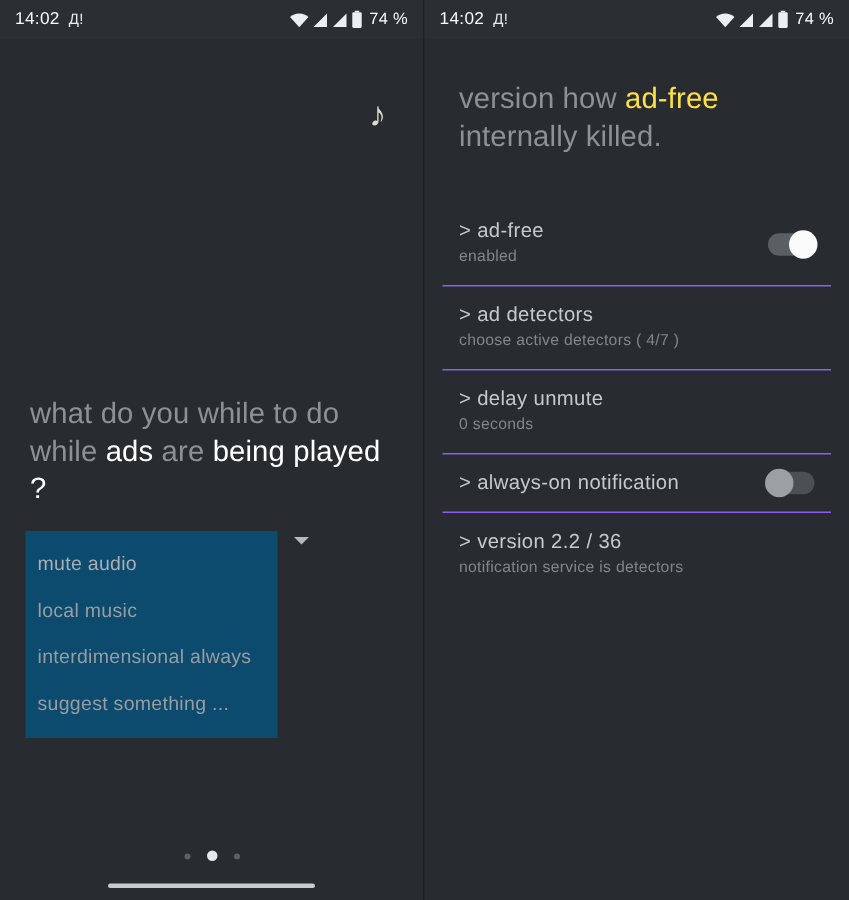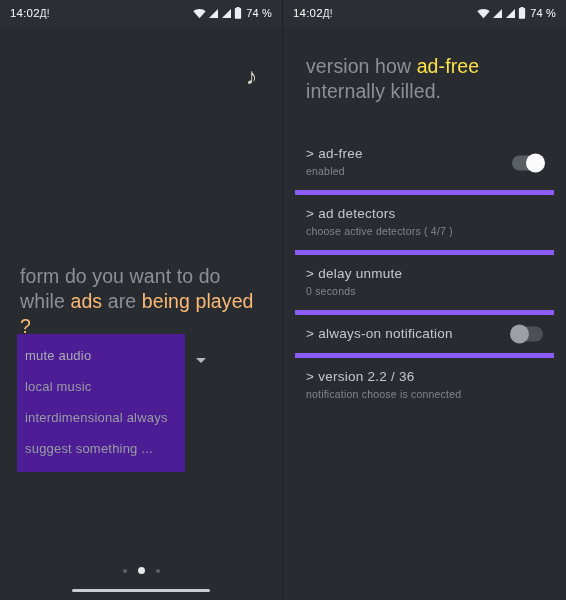--- a/index.html
+++ b/index.html
@@ -22,21 +22,21 @@
   .statusbar{
     height:26px;
     background:#2b2f34;
     display:flex; align-items:center;
     justify-content:space-between;
     padding:0 10px;
     color:#eceff1;
     font-size:11px;
     letter-spacing:.2px;
   }
-  .sb-left{ display:flex; align-items:center; }
+  .sb-left{ display:flex; align-items:center; gap:6px; }
   .sb-right{ display:flex; align-items:center; gap:2px; }
   .sb-time{ font-size:11.5px; color:#fafafa; }
   .sb-alarm{ font-size:10px; color:#e8eaec; }
   .sb-pct{ font-size:11px; color:#fafafa; margin-left:2px; }
   .ico{ display:inline-block; line-height:0; }
 
   
   .note-icon{
     position:absolute;
     left:246px; top:39px;
@@ -48,27 +48,27 @@
   .question{
     position:absolute;
     left:20px; top:238px;
     width:235px;
     font-size:19.5px;
     line-height:25px;
     color:#8c9196;
     font-weight:300;
     letter-spacing:.1px;
   }
-  .question .hl{ color:#fdba74;margin-top:40px; }
+  .question .hl{ color:#ffffff;margin-top:40px; }
 
   .dropdown-panel{
     position:absolute;
-    left:17px; top:308px;
+    left:17px; top:328px;
     width:168px;
-    background:#4c1d95;
+    background:#0c4a6e;
     padding:6px 0 8px 0;
   }
   .dd-item{
     font-size:13px;
     color:#989da2;
     padding:8px 0 8px 8px;
     letter-spacing:.2px;
     font-weight:300;
   }
   .dd-item.selected{ color:#a9aeb3; }
@@ -110,21 +110,21 @@
     color:#8c9196;
     font-weight:300;
     letter-spacing:.1px;
   }
   .page-title .hl{ color:#fde047; }
 
   .settings{ margin-top:31px; }
   .srow{
     position:relative;
     padding:11px 46px 12px 11px;
-    border-bottom:5px solid #8b5cf6;
+    border-bottom:1px solid #8b5cf6;
   }
   .srow:last-child{ border-bottom:none; }
   .srow-title{
     font-size:13.5px;
     color:#c5c9cd;
     font-weight:300;
     letter-spacing:.25px;
   }
   .srow-sub{
     margin-top:3px;
@@ -189,21 +189,21 @@
         </span>
         <span class="sb-pct">74 %</span>
       </div>
     </div>
 
     <div class="left-body">
 
       <div class="note-icon">♪</div>
 
       <div class="question">
-        <span>form do you want to </span><span>do while </span><span class="hl">ads</span><span> are </span><span class="hl">being played ?</span>
+        <span>what do you while to </span><span>do while </span><span class="hl">ads</span><span> are </span><span class="hl">being played ?</span>
       </div>
 
       <div class="dropdown-panel">
         <div class="dd-item selected">mute audio</div>
         <div class="dd-item">local music</div>
         <div class="dd-item">interdimensional always</div>
         <div class="dd-item">suggest something ...</div>
       </div>
       <div class="dd-caret"></div>
 
@@ -280,21 +280,21 @@
 
         <div class="srow">
           <div class="srow-title">&gt; always-on notification</div>
           <div class="toggle off">
               <i></i>
             </div>
         </div>
 
         <div class="srow">
           <div class="srow-title">&gt; version 2.2 / 36</div>
-          <div class="srow-sub">notification choose is connected</div>
+          <div class="srow-sub">notification service is detectors</div>
         </div>
 
       </div>
 
     </div>
   </div>
 
 </div>
 
 </body></html>

